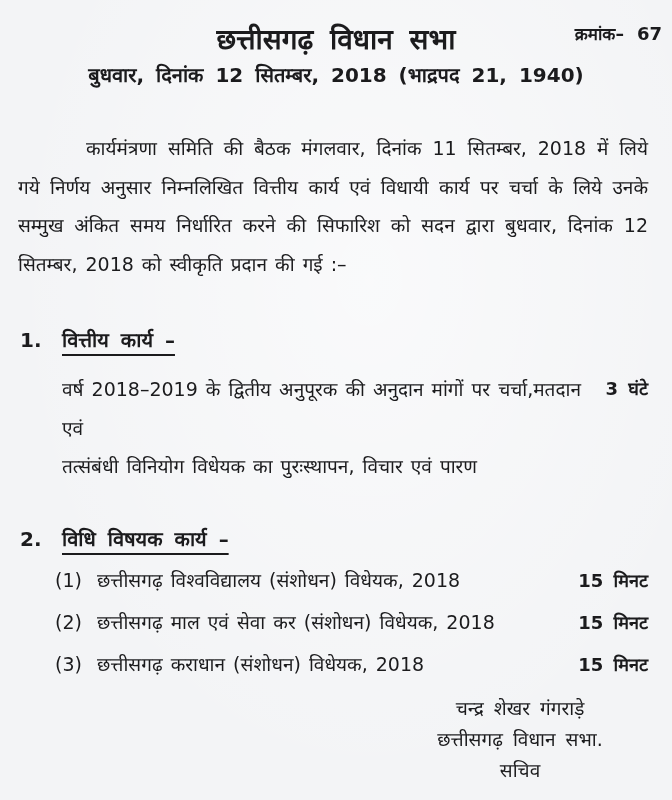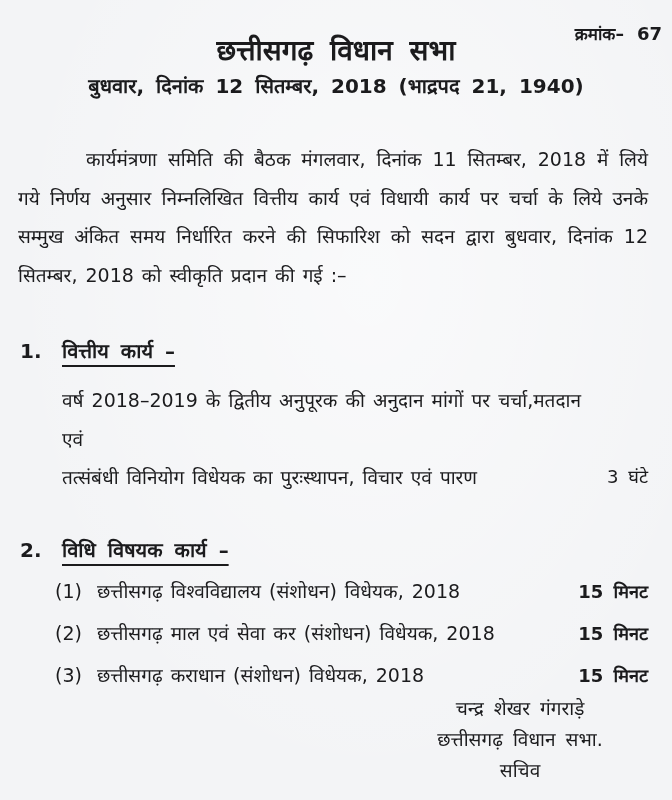--- a/index.html
+++ b/index.html
@@ -26,21 +26,21 @@
     position: absolute;
     top: 22px;
     right: 10px;
     font-size: 17px;
     font-weight: 700;
     white-space: nowrap;
   }
   .serial .serial-num { margin-left: 13px; font-size: 18px; }
 
   .doc-title {
-    padding-top: 33px;
+    padding-top: 22px;
     text-align: center;
     font-size: 28px;
     font-weight: 700;
     word-spacing: 7px;
     line-height: 36px;
   }
   .doc-subtitle {
     margin-top: 11px;
     text-align: center;
     font-size: 20px;
@@ -92,29 +92,29 @@
     word-spacing: 5px;
     text-decoration: underline;
     text-underline-offset: 7px;
     text-decoration-thickness: 1.5px;
   }
 
   .sec1 { margin-top: 44px; }
   .sec1-body-row {
     display: flex;
     justify-content: space-between;
-    align-items: flex-end;
+    align-items: flex-start;
     margin-top: 16px;
     padding-left: 62px;
     padding-right: 24px;
   }
   .sec1-body { font-size: 19px; line-height: 38.5px; word-spacing: 2px; }
   .duration {
     font-size: 18px;
-    font-weight: 400;
+    font-weight: 700;
     white-space: nowrap;
     word-spacing: 4px;
     line-height: 38.5px;
   }
 
   .sec2 { margin-top: 40px; }
   .bill-list { margin-top: 6px; }
   .bill-row {
     display: flex;
     align-items: baseline;

